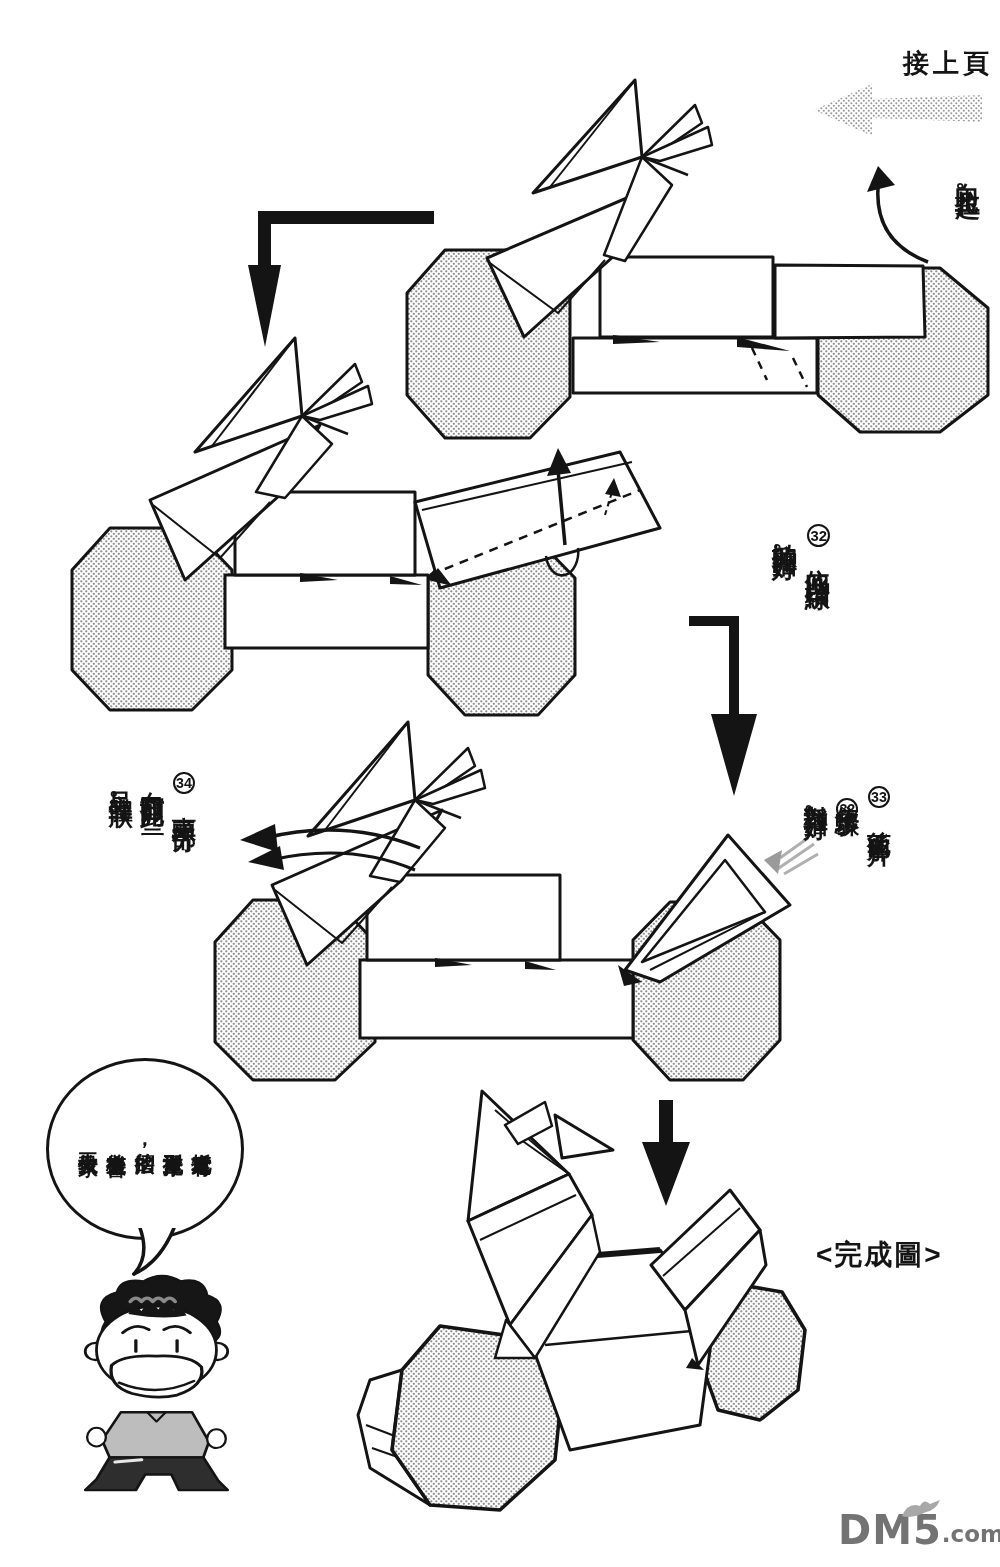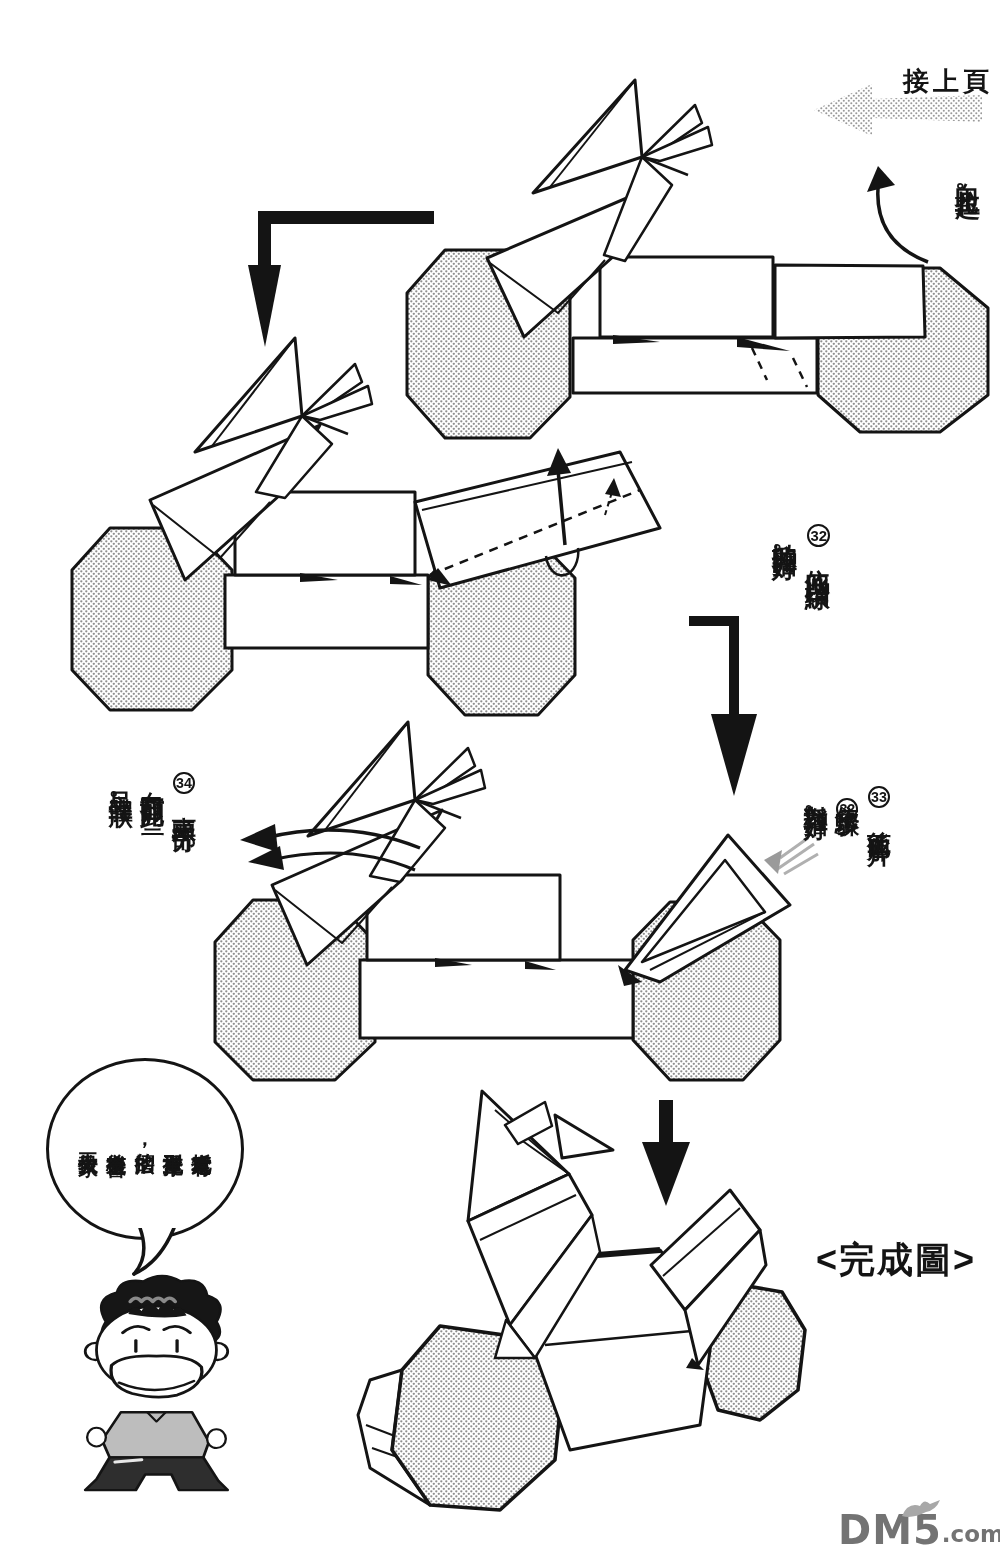--- a/index.html
+++ b/index.html
@@ -23,35 +23,35 @@
   }
   .bubble{
     position:absolute;left:46px;top:1058px;width:192px;height:176px;
     background:#fff;border:3.5px solid #141414;border-radius:50%;
     display:flex;align-items:center;justify-content:center;z-index:3;
   }
   .bubble-text{
     writing-mode:vertical-rl;text-orientation:upright;
     font-size:20px;letter-spacing:1px;line-height:1.42;font-weight:700;
   }
-  .completed{position:absolute;left:816px;top:1236px;font-size:36px;font-weight:700;letter-spacing:2px;}
+  .completed{position:absolute;left:816px;top:1236px;font-size:28px;font-weight:700;letter-spacing:2px;}
   .watermark{
     position:absolute;left:838px;top:1510px;display:flex;align-items:flex-end;
     color:#737373;font-family:"DejaVu Sans","Liberation Sans",sans-serif;z-index:4;
   }
   .wm-main{font-size:40px;font-weight:800;letter-spacing:1px;line-height:1;}
   .wm-suffix{font-size:23px;font-weight:800;line-height:1.3;}
   svg{display:block;}
 </style>
 </head>
 <body>
 
 <div class="page">
 
-  <div class="hlabel" style="left:903px;top:64px;font-size:26px;">接上頁</div>
+  <div class="hlabel" style="left:903px;top:46px;font-size:26px;">接上頁</div>
 
   <svg class="abs" style="left:810px;top:82px;" width="178" height="58" viewBox="0 0 178 58">
     <defs>
       <pattern id="htT" width="5" height="5" patternUnits="userSpaceOnUse">
         <rect width="5" height="5" fill="#fff"></rect>
         <circle cx="1.3" cy="1.3" r="1.05" fill="#9a9a9a"></circle>
         <circle cx="3.8" cy="3.8" r="1.05" fill="#9a9a9a"></circle>
       </pattern>
     </defs>
     <polygon points="4,28 62,2 62,17 172,13 172,40 62,36 62,54" fill="url(#htT)"></polygon>

